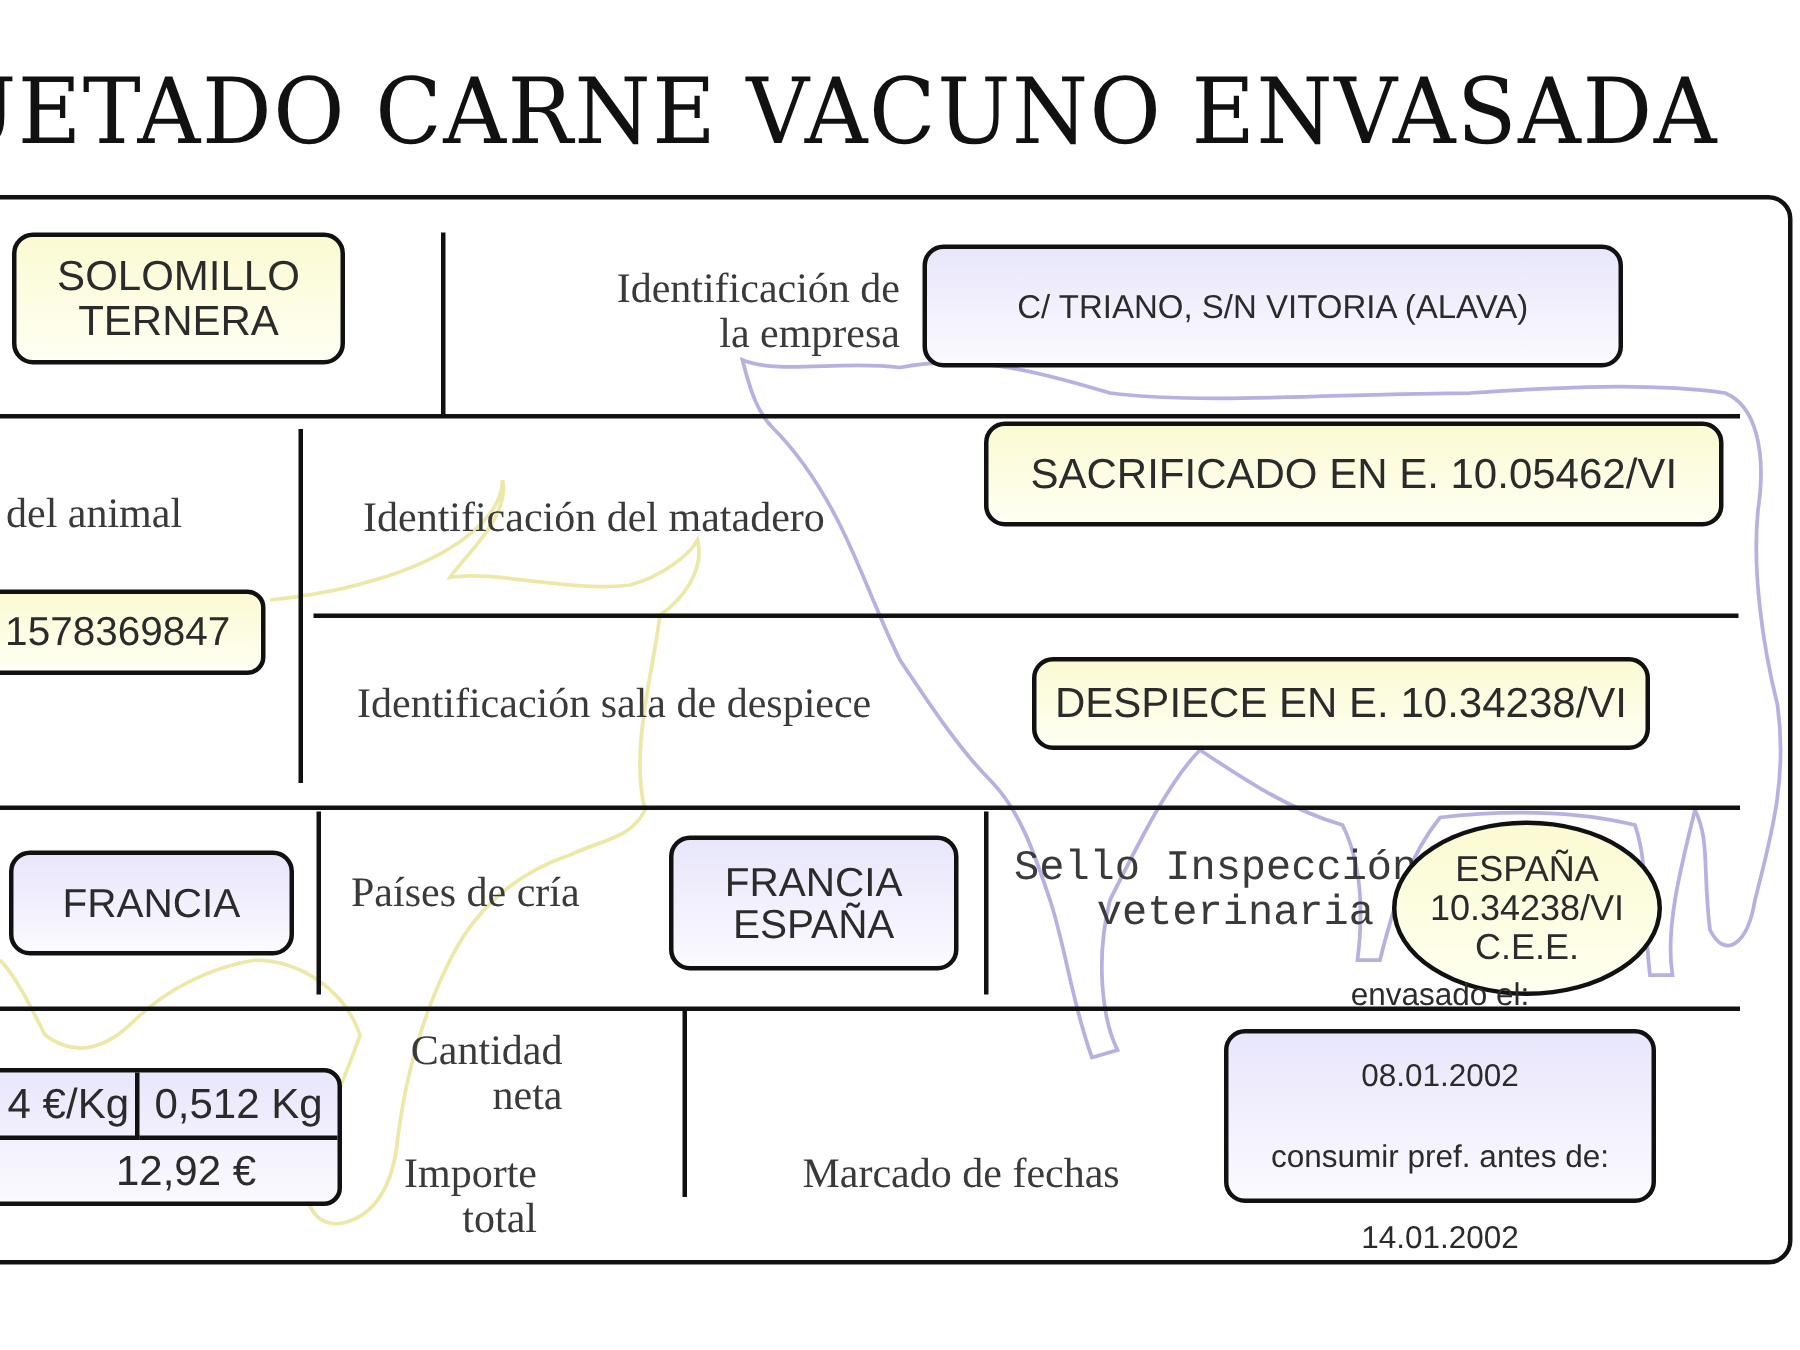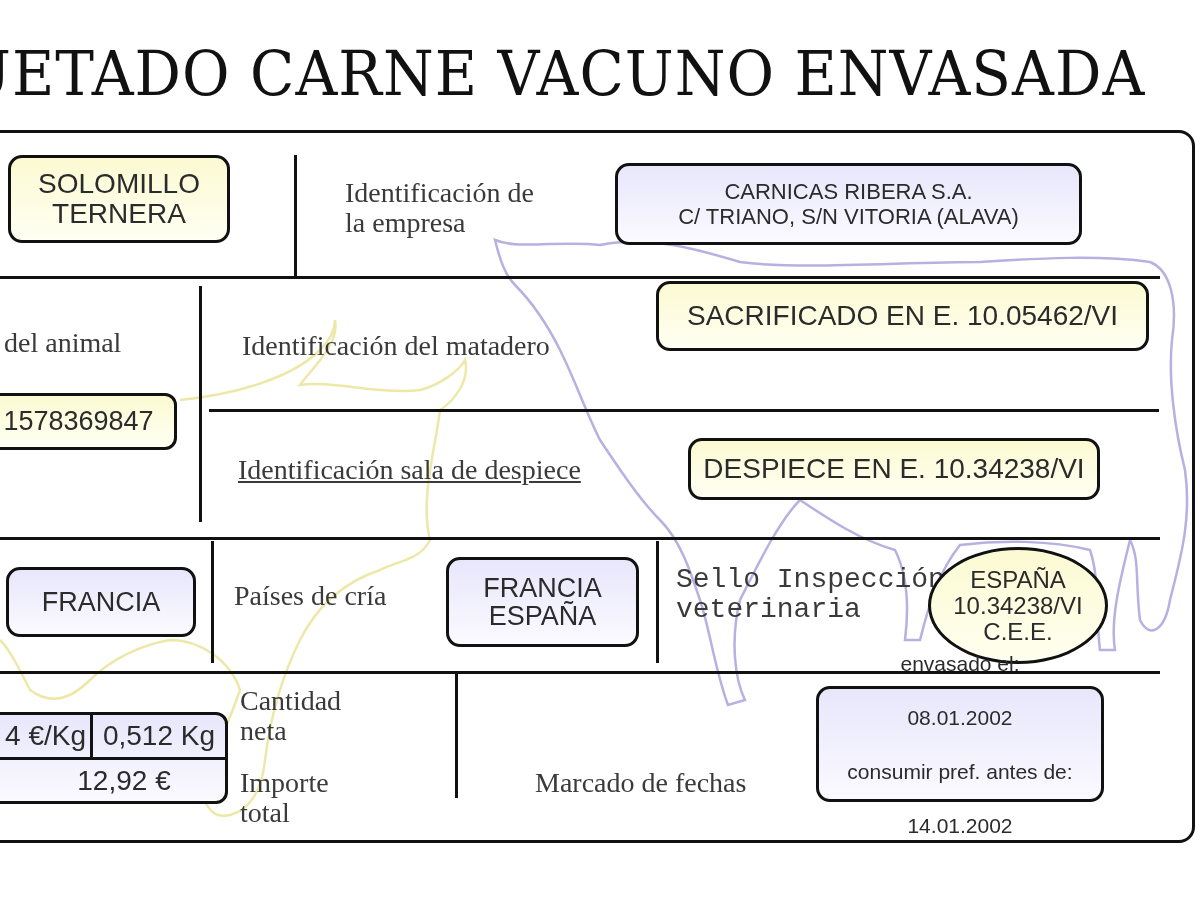--- a/index.html
+++ b/index.html
@@ -2,21 +2,21 @@
 <html><head>
 <meta charset="utf-8">
 <style>
   html, body { margin:0; padding:0; background:#ffffff; }
   body { width:1200px; height:900px; position:relative; overflow:hidden; font-family:"Liberation Sans", sans-serif; }
   .title { position:absolute; left:-38px; top:40px; font-family:"DejaVu Serif","Liberation Serif", serif; font-size:58px; letter-spacing:1px; color:#111; white-space:nowrap; font-weight:normal; transform:scaleY(1.05); }
   .frame { position:absolute; left:-30px; top:130px; width:1225px; height:713px; border:3px solid #111; border-radius:16px; box-sizing:border-box; }
   .bg-art { position:absolute; left:0; top:0; width:1200px; height:900px; pointer-events:none; }
   .hline { position:absolute; height:3px; background:#111; }
   .vline { position:absolute; width:3px; background:#111; }
-  .label { position:absolute; font-family:"Liberation Serif","DejaVu Serif", serif; color:#3a3a3a; font-size:28px; text-align:left; line-height:30px; white-space:nowrap; }
+  .label { position:absolute; font-family:"Liberation Serif","DejaVu Serif", serif; color:#3a3a3a; font-size:28px; text-align:right; line-height:30px; white-space:nowrap; }
   .box { position:absolute; border:3px solid #111; border-radius:14px; box-sizing:border-box; display:flex; flex-direction:column; align-items:center; justify-content:center; color:#2b2b2b; text-align:center; white-space:nowrap; }
   .yellow { background:linear-gradient(#fbfad2, #fffff3); }
   .lilac { background:linear-gradient(#e8e6fb, #fbfaff); }
   .box span { display:block;text-align:center; }
   .oval { position:absolute; border:3px solid #111; border-radius:50%; box-sizing:border-box; background:linear-gradient(#fbfad2,#fffff0); display:flex; flex-direction:column; align-items:center; justify-content:center; color:#2b2b2b; font-size:24px; line-height:26px; }
   .price { position:absolute; left:-20px; top:712px; width:248px; height:92px; border:3px solid #111; border-radius:0 12px 12px 0; box-sizing:border-box; background:linear-gradient(#e8e6fb,#fbfaff); }
   .price .cell { position:absolute; color:#2b2b2b; font-size:28px; display:flex; align-items:center; justify-content:center; }
 </style>
 </head>
 <body>
@@ -47,33 +47,32 @@
 
 <div class="box yellow" style="left:8px;top:155px;width:222px;height:88px;font-size:28px;line-height:30px;">
   <span>SOLOMILLO</span>
   <span>TERNERA</span>
 </div>
 <div class="label" style="left:345px;top:178px;width:255px;">
   <span style="display:block">Identificación de</span>
   <span style="display:block">la empresa</span>
 </div>
 <div class="box lilac" style="left:615px;top:163px;width:467px;height:82px;font-size:22px;line-height:25px;">
-  <span>CARNICAS RIBERA S.A.</span>
   <span>C/ TRIANO, S/N VITORIA (ALAVA)</span>
 </div>
 
 <div class="label" style="left:4px;top:328px;text-align:left;">del animal</div>
 <div class="box yellow" style="left:-20px;top:393px;width:197px;height:57px;font-size:27px;border-radius:0 12px 12px 0;">
   <span>1578369847</span>
 </div>
 <div class="label" style="left:242px;top:331px;text-align:center;">Identificación del matadero</div>
 <div class="box yellow" style="left:656px;top:281px;width:493px;height:70px;font-size:28px;">
   <span>SACRIFICADO EN E. 10.05462/VI</span>
 </div>
-<div class="label" style="left:238px;top:455px;text-align:left;text-decoration:underline;">Identificación sala de despiece</div>
+<div class="label" style="left:238px;top:455px;text-align:left;">Identificación sala de despiece</div>
 <div class="box yellow" style="left:688px;top:438px;width:412px;height:62px;font-size:28px;">
   <span>DESPIECE EN E. 10.34238/VI</span>
 </div>
 
 <div class="box lilac" style="left:6px;top:567px;width:190px;height:70px;font-size:27px;">
   <span>FRANCIA</span>
 </div>
 <div class="label" style="left:234px;top:581px;text-align:left;">Países de cría</div>
 <div class="box lilac" style="left:446px;top:557px;width:193px;height:90px;font-size:27px;line-height:28px;">
   <span>FRANCIA</span>

